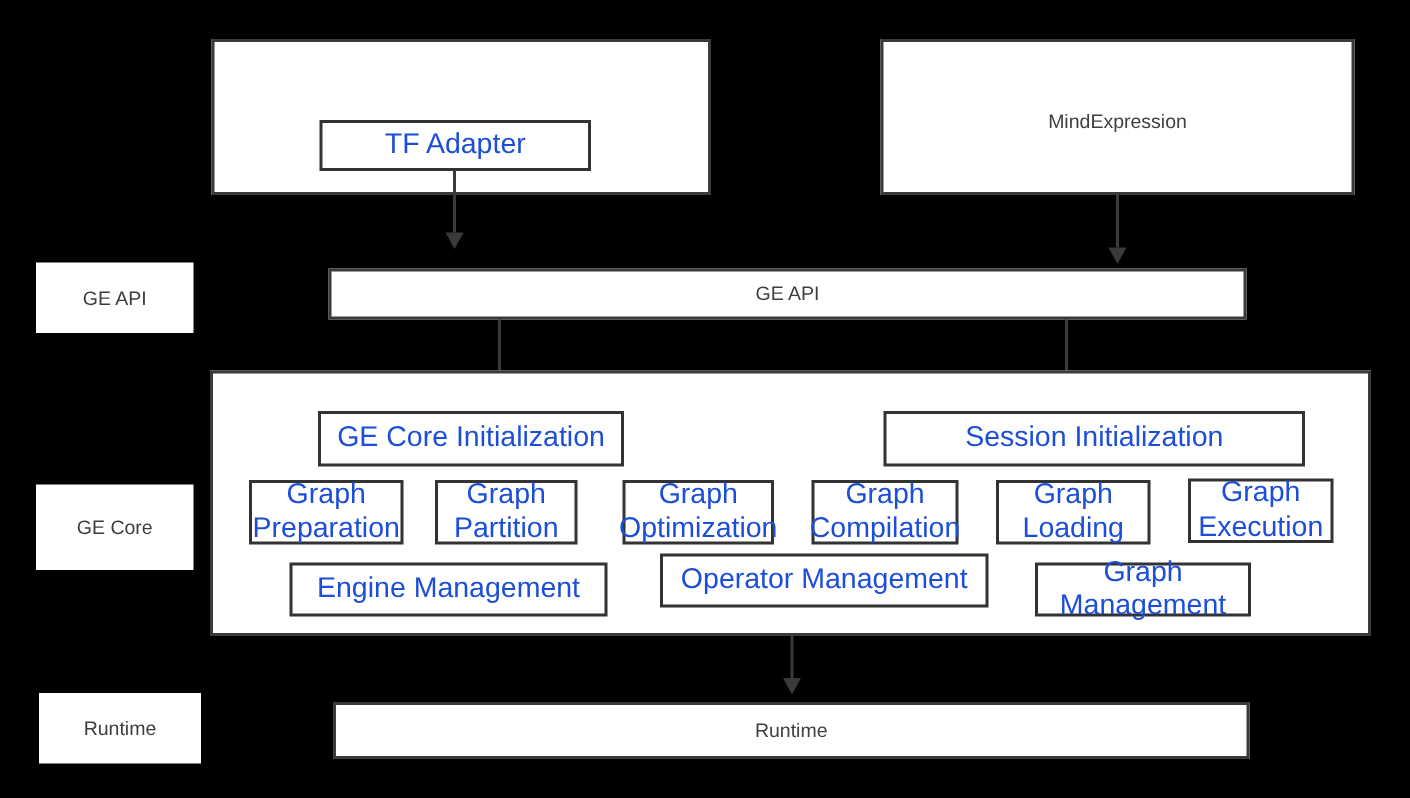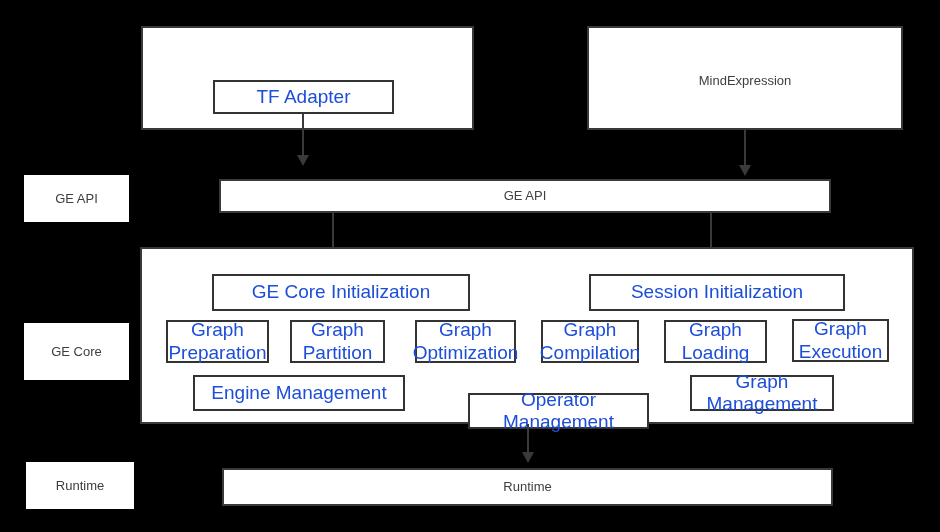--- a/index.html
+++ b/index.html
@@ -104,38 +104,38 @@
   <div class="box bar" style="left:219px; top:179px; width:612px; height:34px;">GE API</div>
 
   <div class="conn" style="left:332px; top:213px; height:50px;"></div>
   <div class="arrowhead" style="left:327px; top:263px;"></div>
 
   <div class="conn" style="left:710px; top:213px; height:50px;"></div>
   <div class="arrowhead" style="left:705px; top:263px;"></div>
 
   <div class="box group" style="left:140px; top:247px; width:774px; height:177px;"></div>
 
-  <div class="box node" style="left:212px; top:274px; width:258px; height:37px;">GE Core Initialization</div>
-  <div class="box node" style="left:589px; top:274px; width:256px; height:37px;">Session Initialization</div>
+  <div class="box node" style="left:212px; top:274px; width:204px; height:37px;">GE Core Initialization</div>
+  <div class="box node" style="left:589px; top:274px; width:281px; height:37px;">Session Initialization</div>
 
   <div class="box node" style="left:166px; top:320px; width:103px; height:43px;">Graph
 Preparation</div>
   <div class="box node" style="left:290px; top:320px; width:95px; height:43px;">Graph
 Partition</div>
   <div class="box node" style="left:415px; top:320px; width:101px; height:43px;">Graph
 Optimization</div>
   <div class="box node" style="left:541px; top:320px; width:98px; height:43px;">Graph
 Compilation</div>
   <div class="box node" style="left:664px; top:320px; width:103px; height:43px;">Graph
 Loading</div>
   <div class="box node" style="left:792px; top:319px; width:97px; height:43px;">Graph
 Execution</div>
 
   <div class="box node" style="left:193px; top:375px; width:212px; height:36px;">Engine Management</div>
-  <div class="box node" style="left:440px; top:393px; width:181px; height:36px;margin-left:28px;">Operator Management</div>
+  <div class="box node" style="left:440px; top:369px; width:219px; height:36px;">Operator Management</div>
   <div class="box node" style="left:690px; top:375px; width:144px; height:36px;">Graph Management</div>
 
   <div class="conn" style="left:527px; top:424px; height:30px;"></div>
   <div class="arrowhead" style="left:522px; top:452px;"></div>
 
   <div class="box bar" style="left:222px; top:468px; width:611px; height:38px;">Runtime</div>
 
 </div>
 
 </body></html>

